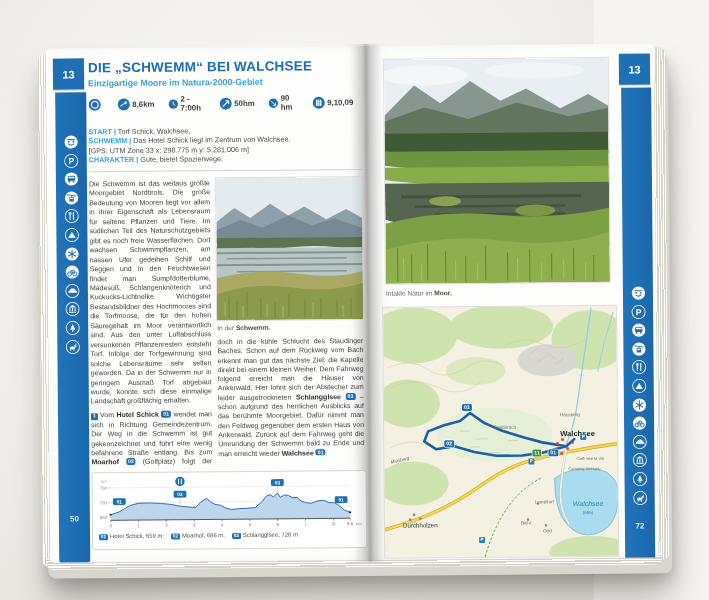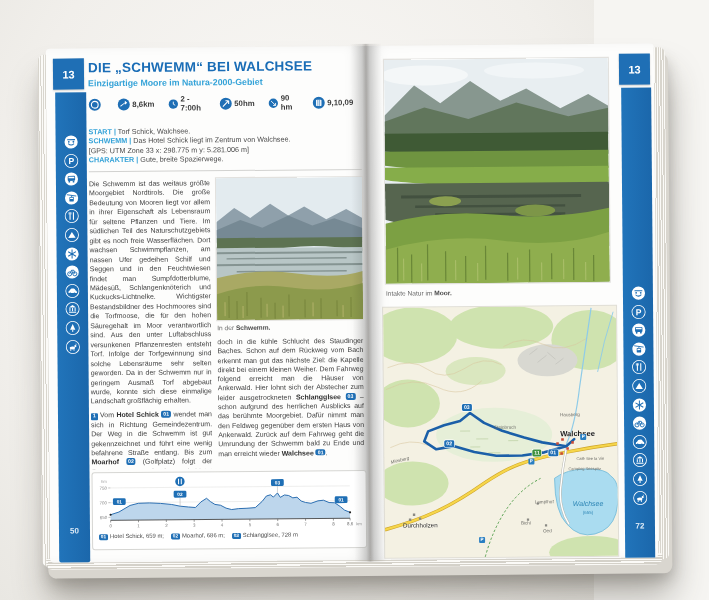--- a/index.html
+++ b/index.html
@@ -156,21 +156,21 @@
           <svg class="side-ico" viewBox="0 0 15 15">
               <circle cx="7.5" cy="7.5" r="7" fill="#fff"></circle>
               <circle cx="7.5" cy="7.5" r="6.2" fill="#1f6fb5"></circle>
               <ellipse cx="7" cy="8.4" rx="2.8" ry="1.5" fill="#fff"></ellipse>
               <circle cx="10" cy="6.6" r="1.1" fill="#fff"></circle>
               <path d="M10.4 5.6q.6-.8.2-1.4" stroke="#fff" stroke-width=".7" fill="none"></path>
               <rect x="5" y="9.4" width=".8" height="2" fill="#fff"></rect>
               <rect x="8.2" y="9.4" width=".8" height="2" fill="#fff"></rect>
             </svg>
         </div>
-        <div class="pagenum" style="top:434px;">50</div>
+        <div class="pagenum" style="top:422px;">50</div>
       </div>
 
       <div class="title">DIE „SCHWEMM“ BEI WALCHSEE</div>
       <div class="subtitle">Einzigartige Moore im Natura-2000-Gebiet</div>
 
       <div class="stats">
         <span class="stat">
           <svg class="stat-ico" viewBox="0 0 13 13">
               <circle cx="6.5" cy="6.5" r="6" fill="#1f6fb5"></circle>
               <circle cx="6.5" cy="6.5" r="3.4" fill="none" stroke="#fff" stroke-width="1.1"></circle>
@@ -212,21 +212,21 @@
               <path d="M5.6 3.4v6.2M7.4 3.4v6.2" stroke="#1f6fb5" stroke-width=".6"></path>
             </svg>
           <span class="stat-label">9,10,09</span>
         </span>
       </div>
 
       <div class="info">
         <div><b class="cy">START |</b><span> Torf Schick, Walchsee.</span></div>
         <div><b class="cy">SCHWEMM |</b><span> Das Hotel Schick liegt im Zentrum von Walchsee.</span></div>
         <div>[GPS: UTM Zone 33 x: 298.775 m y: 5.281.006 m]</div>
-        <div><b class="cy">CHARAKTER |</b><span> Gute, breite Spazierwege.</span></div>
+        <div><b class="cy">CHARAKTER |</b><span> Gute, bietet Spazierwege.</span></div>
       </div>
       <div class="hairline"></div>
 
       <div class="col1">
         <p>Die Schwemm ist das weitaus größte Moorgebiet Nordtirols. Die große Bedeutung von Mooren liegt vor allem in ihrer Eigenschaft als Lebensraum für seltene Pflanzen und Tiere. Im südlichen Teil des Naturschutzgebiets gibt es noch freie Wasserflächen. Dort wachsen Schwimmpflanzen, am nassen Ufer gedeihen Schilf und Seggen und in den Feuchtwiesen findet man Sumpfdotterblume, Mädesüß, Schlangenknöterich und Kuckucks-Lichtnelke. Wichtigster Bestandsbildner des Hochmoores sind die Torfmoose, die für den hohen Säuregehalt im Moor verantwortlich sind. Aus den unter Luftabschluss versunkenen Pflanzenresten entsteht Torf. Infolge der Torfgewinnung sind solche Lebensräume sehr selten geworden. Da in der Schwemm nur in geringem Ausmaß Torf abgebaut wurde, konnte sich diese einmalige Landschaft großflächig erhalten.</p>
         <p><span class="stage">1</span><span>Vom </span><span class="bname">Hotel Schick</span> <span class="wp">01</span><span> wendet man sich in Richtung Gemeindezentrum. Der Weg in die Schwemm ist gut gekennzeichnet und führt eine wenig befahrene Straße entlang. Bis zum </span><span class="bname">Moarhof</span> <span class="wp">02</span><span> (Golfplatz) folgt der Spazierweg der Straße und bietet schöne Einblicke in das Moorgebiet. Beim Moarhof folgt man leicht ansteigend dem Fahrweg bis zur Abzweigung Richtung Schwaigs. Der Abstecher ist vor allem an heißen Tagen empfehlenswert, führt er</span></p>
       </div>
 
       <div class="photo photo-left">
         <svg width="146" height="142" viewBox="0 0 146 142" preserveAspectRatio="none">

